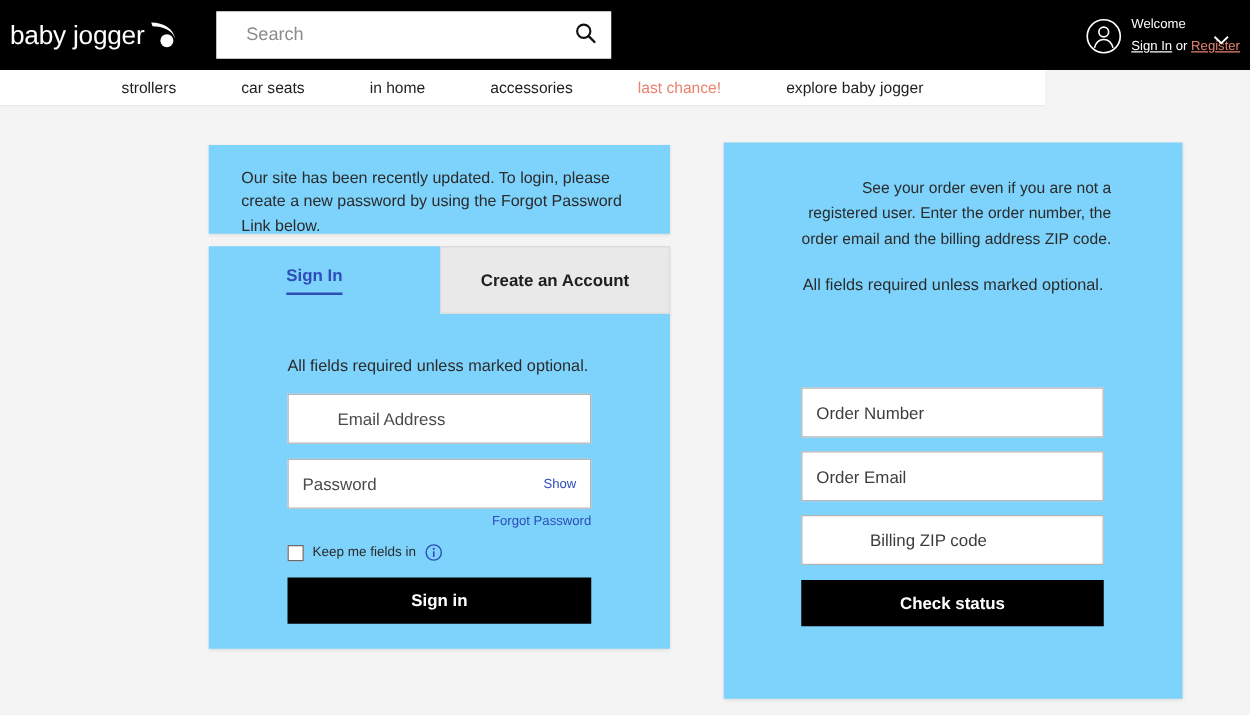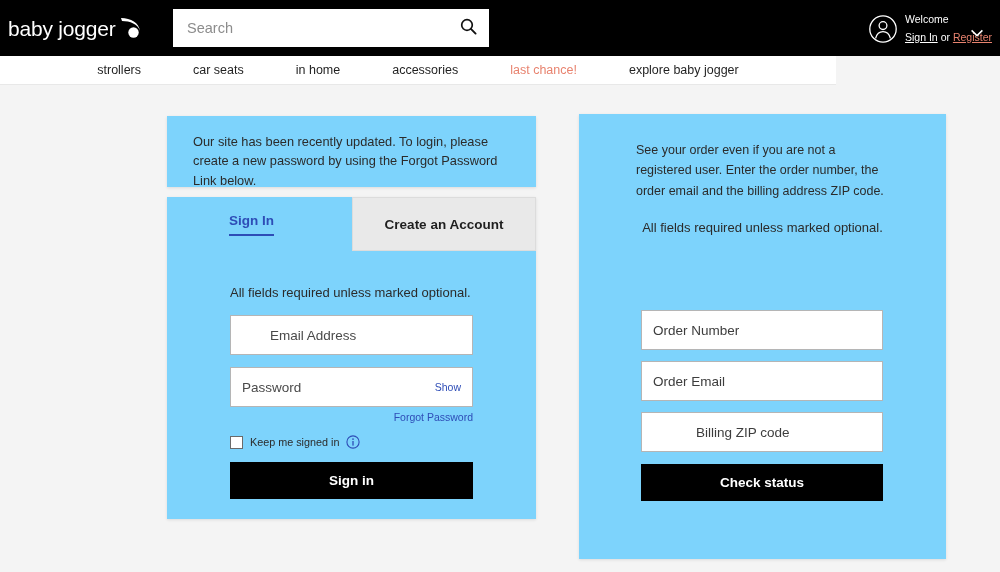--- a/index.html
+++ b/index.html
@@ -40,21 +40,21 @@
     background: #ffffff;
     display: flex; align-items: center;
   }
   .search-input {
     flex: 1;
     border: none; outline: none;
     background: transparent;
     font-family: "Liberation Sans", sans-serif;
     font-size: 14.5px;
     color: #8b5cf6;
-    padding: 0 12px 0 14px;
+    padding: 0 12px 0 24px;
     height: 100%;
   }
   .search-input::placeholder { color: #8c8c8c; }
   .search-btn {
     width: 42px; height: 100%;
     background: transparent; border: none;
     display: flex; align-items: center; justify-content: center;
     cursor: pointer;
   }
 
@@ -201,21 +201,21 @@
   }
   .track-title {
     height: 78px;
     display: flex; align-items: center; justify-content: center;
     font-size: 22px; font-weight: bold; color: #111;
     border-bottom: 1px solid #e4e4e4;
   }
   .track-desc {
     margin: 26px auto 0;
     width: 253px;
-    text-align: left;
+    text-align: right;
     font-size: 12.5px; color: #2b2b2b;
     line-height: 1.62;
   }
   .track-allfields {
     margin: 19px auto 0;
     width: 300px;
     text-align: center;
     font-size: 13px; color: #2b2b2b;
   }
   .t-field {
@@ -320,21 +320,21 @@
 
     <div class="field f-pass">
       <input type="text" placeholder="Password" style="">
       <span class="show-link">Show</span>
     </div>
 
     <div class="forgot">Forgot Password</div>
 
     <div class="keepme">
       <span class="chkbox"></span>
-      <span class="keepme-label">Keep me signed in</span>
+      <span class="keepme-label">Keep me fields in</span>
       <span>
         <svg class="info-icon" viewBox="0 0 14 14">
           <circle cx="7" cy="7" r="6.1" fill="none" stroke="#2e4db7" stroke-width="1.1"></circle>
           <circle cx="7" cy="4.1" r="0.85" fill="#2e4db7"></circle>
           <rect x="6.35" y="6" width="1.3" height="4.6" fill="#2e4db7"></rect>
         </svg>
       </span>
     </div>
 
     <button class="btn-dark signin-btn">Sign in</button>

